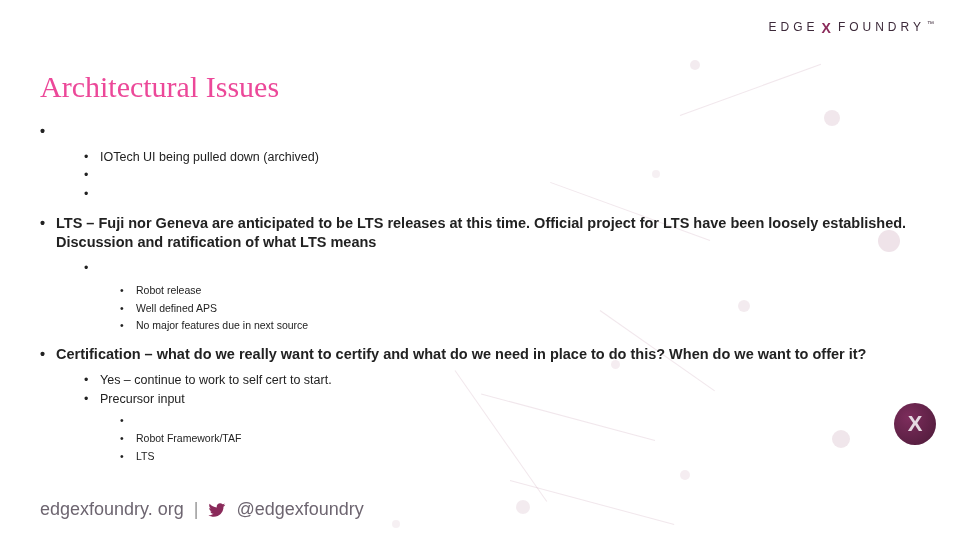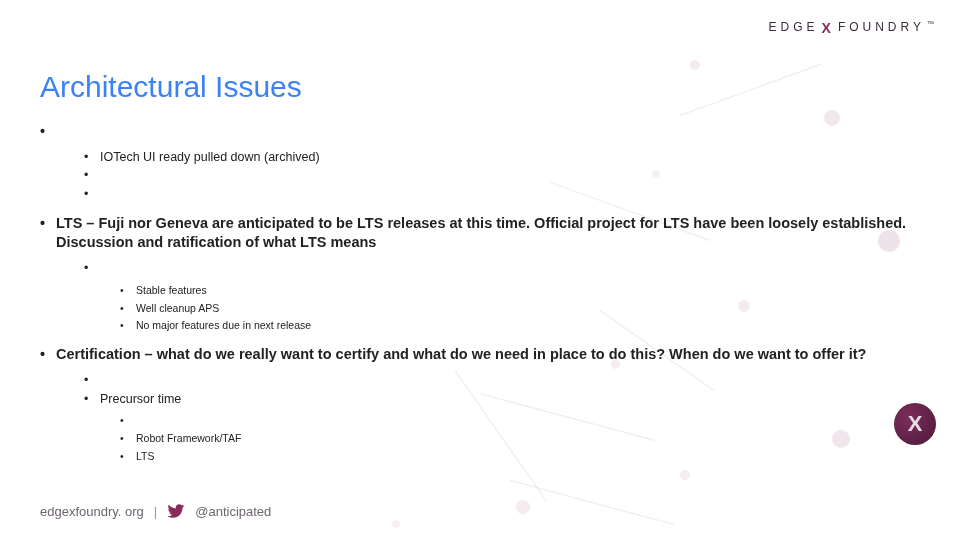--- a/index.html
+++ b/index.html
@@ -2,32 +2,32 @@
 <html><head>
 <meta charset="utf-8">
 <style>
   * { box-sizing: border-box; margin: 0; padding: 0; }
   html, body { width: 960px; height: 540px; font-family: Arial, Helvetica, sans-serif; background: #fff; overflow: hidden; position: relative; }
   .bg-deco { position: absolute; inset: 0; pointer-events: none; z-index: 0; }
   .content { position: relative; z-index: 1; padding: 70px 40px 0 40px; }
   .header-brand { position: absolute; top: 20px; right: 26px; font-size: 12px; letter-spacing: 4px; color: #3d2a3a; font-weight: 400; display: flex; align-items: flex-start; gap: 2px; }
   .header-brand .x { color: #8a2a5a; font-weight: 700; margin: 0 1px; font-size: 14px; }
   .header-brand .tm { font-size: 7px; vertical-align: super; letter-spacing: 0; }
-  h1.title { font-size: 30px; font-weight: 400; color: #3b82f6; margin-bottom: 18px; }
+  h1.title { font-size: 30px; font-weight: 400; color: #ec4899; margin-bottom: 18px; font-family: Liberation Serif, serif; }
   ul.lvl1 { list-style: none; }
   ul.lvl1 > li { margin-bottom: 10px; }
   ul.lvl1 > li > .row { display: flex; gap: 8px; font-size: 14.5px; font-weight: 700; color: #222; line-height: 1.35; }
   ul.lvl1 .b1 { color: #222; flex: 0 0 8px; }
   ul.lvl2 { list-style: none; margin: 6px 0 0 44px; }
   ul.lvl2 > li > .row { display: flex; gap: 8px; font-size: 12.5px; font-weight: 400; color: #222; line-height: 1.5; }
   ul.lvl2 .b2 { flex: 0 0 8px; }
   ul.lvl3 { list-style: none; margin: 4px 0 0 36px; }
   ul.lvl3 > li > .row { display: flex; gap: 8px; font-size: 10.5px; font-weight: 400; color: #222; line-height: 1.7; }
   ul.lvl3 .b3 { flex: 0 0 8px; }
-  .footer { position: absolute; left: 40px; bottom: 20px; display: flex; align-items: center; gap: 10px; font-size: 13px; color: #6d6570; z-index: 1; }
+  .footer { position: absolute; left: 40px; bottom: 20px; display: flex; align-items: center; gap: 10px; font-size: 18px; color: #6d6570; z-index: 1; }
   .footer .sep { color: #999; }
   .footer .bird svg { width: 18px; height: 18px; fill: #8a2a5a; display: block; }
   .badge { position: absolute; right: 24px; bottom: 95px; width: 42px; height: 42px; border-radius: 50%; background: radial-gradient(circle at 35% 35%, #7d2d5c, #4b1a38); display: flex; align-items: center; justify-content: center; z-index: 1; }
   .badge span { color: #e6d9e2; font-weight: 700; font-size: 22px; font-family: Arial, sans-serif; }
   
   .node { position: absolute; border-radius: 50%; }
   .line { position: absolute; background: rgba(140, 60, 100, 0.12); height: 1px; transform-origin: left center; }
 </style>
 </head>
 <body>
@@ -63,21 +63,21 @@
   <h1 class="title">Architectural Issues</h1>
   <ul class="lvl1" id="lvl1">
       <li>
         <div class="row">
           <span class="b1">•</span>
         </div>
         <ul class="lvl2">
           <li>
             <div class="row">
               <span class="b2">•</span>
-              <span>IOTech UI ready pulled down (archived)</span>
+              <span>IOTech UI being pulled down (archived)</span>
             </div>
           </li>
           <li>
             <div class="row">
               <span class="b2">•</span>
             </div>
           </li>
           <li>
             <div class="row">
               <span class="b2">•</span>
@@ -92,54 +92,55 @@
         </div>
         <ul class="lvl2">
           <li>
             <div class="row">
               <span class="b2">•</span>
             </div>
             <ul class="lvl3">
               <li>
                 <div class="row">
                   <span class="b3">•</span>
-                  <span>Stable features</span>
+                  <span>Robot release</span>
                 </div>
               </li>
               <li>
                 <div class="row">
                   <span class="b3">•</span>
-                  <span>Well cleanup APS</span>
+                  <span>Well defined APS</span>
                 </div>
               </li>
               <li>
                 <div class="row">
                   <span class="b3">•</span>
-                  <span>No major features due in next release</span>
+                  <span>No major features due in next source</span>
                 </div>
               </li>
             </ul>
           </li>
         </ul>
       </li>
       <li>
         <div class="row">
           <span class="b1">•</span>
           <span>Certification – what do we really want to certify and what do we need in place to do this?  When do we want to offer it?</span>
         </div>
         <ul class="lvl2">
           <li>
             <div class="row">
               <span class="b2">•</span>
+              <span>Yes – continue to work to self cert to start.</span>
             </div>
           </li>
           <li>
             <div class="row">
               <span class="b2">•</span>
-              <span>Precursor time</span>
+              <span>Precursor input</span>
             </div>
             <ul class="lvl3">
               <li>
                 <div class="row">
                   <span class="b3">•</span>
                 </div>
               </li>
               <li>
                 <div class="row">
                   <span class="b3">•</span>
@@ -164,14 +165,14 @@
 </div>
 
 <div class="footer">
   <span>edgexfoundry. org</span>
   <span class="sep">|</span>
   <span class="bird">
     <svg viewBox="0 0 24 24">
         <path d="M23 4.9c-.8.4-1.7.6-2.6.8.9-.6 1.6-1.5 2-2.5-.9.5-1.9.9-2.9 1.1C18.6 3.4 17.4 3 16.1 3c-2.5 0-4.5 2-4.5 4.5 0 .4 0 .7.1 1.1C7.9 8.4 4.5 6.6 2.2 3.8c-.4.7-.6 1.5-.6 2.3 0 1.6.8 3 2 3.8-.7 0-1.4-.2-2-.6v.1c0 2.2 1.6 4 3.6 4.4-.4.1-.8.2-1.2.2-.3 0-.6 0-.9-.1.6 1.8 2.3 3.1 4.3 3.2-1.6 1.2-3.6 2-5.7 2-.4 0-.7 0-1.1-.1C2.8 20.3 5.2 21 7.8 21c8.3 0 12.8-6.9 12.8-12.8v-.6c.9-.6 1.7-1.4 2.4-2.7z"></path>
       </svg>
   </span>
-  <span>@anticipated</span>
+  <span>@edgexfoundry</span>
 </div>
 
 </body></html>

